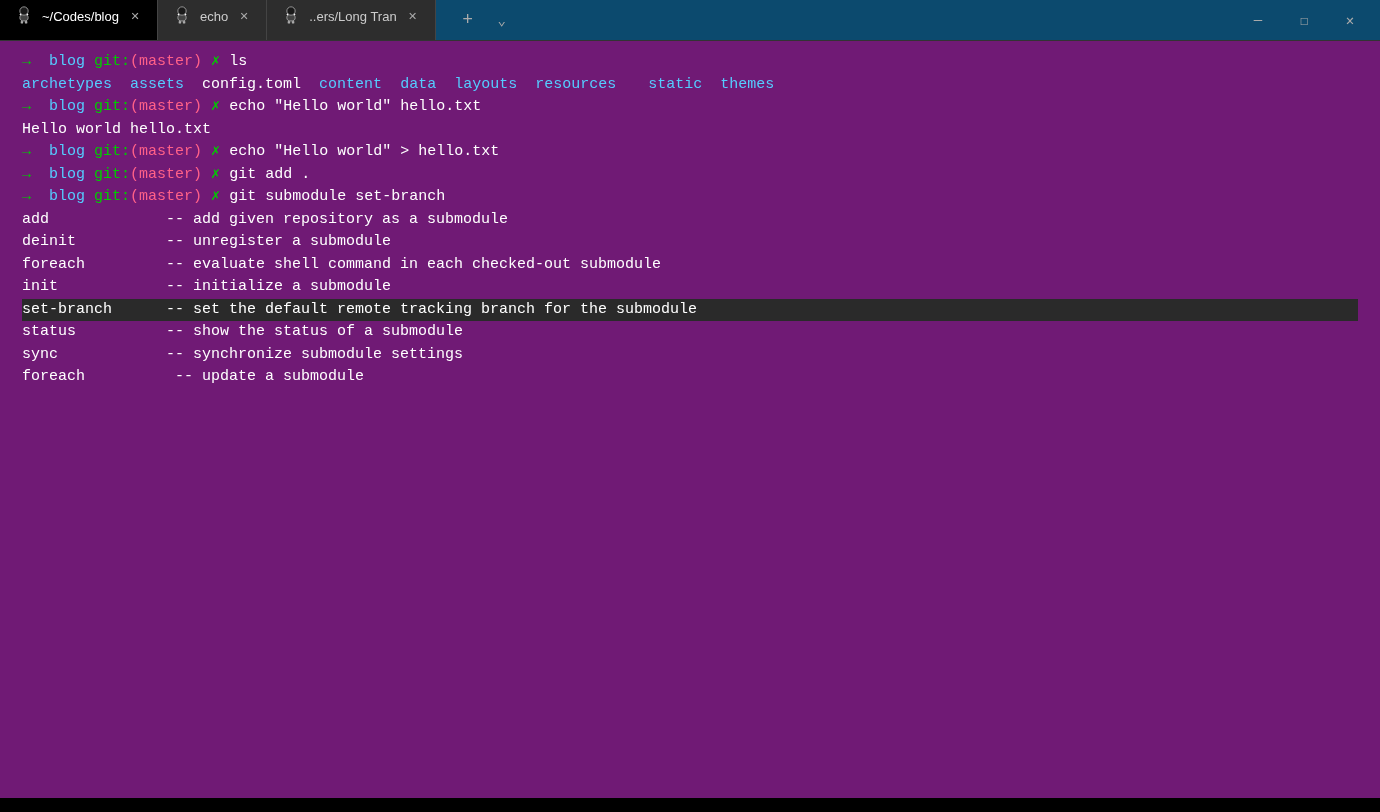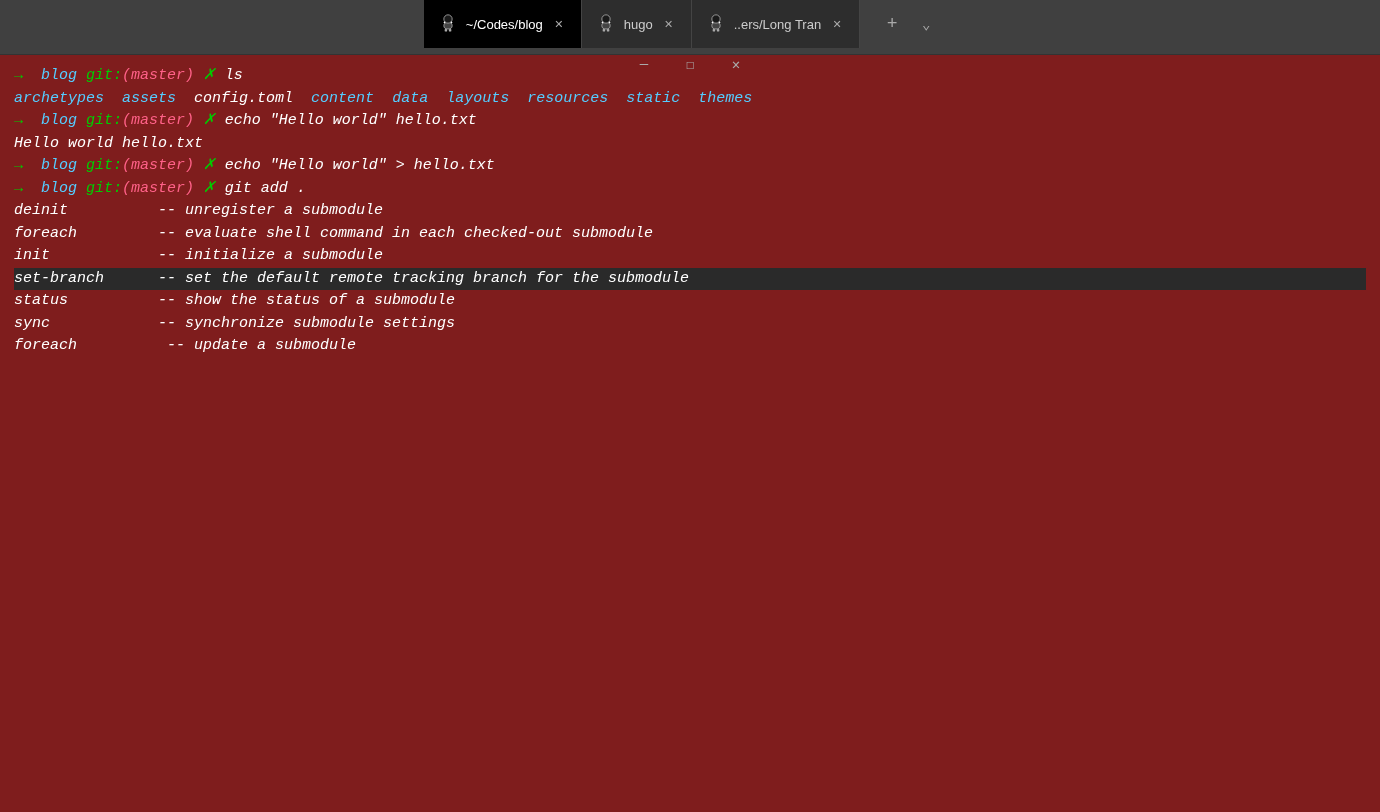--- a/index.html
+++ b/index.html
@@ -10,25 +10,24 @@
       color: #fff;
       width: 1380px;
       height: 812px;
       overflow: hidden;
     }
 
     
     .titlebar {
       display: flex;
       align-items: center;
-      background: #404040;
-      height: 55px;
+      background: #0c4a6e;
+      height: 41px;
       border-bottom: 1px solid #333;
       position: relative;
-      flex-direction: column;
     }
 
     .tabs-area {
       display: flex;
       flex: 1;
       height: 100%;
       align-items: flex-end;
     }
 
     .tab {
@@ -107,26 +106,25 @@
       display: flex;
       align-items: center;
       justify-content: center;
       color: #aaa;
       font-size: 14px;
       cursor: pointer;
     }
 
     
     .terminal {
-      background: #7f1d1d;
-      padding: 10px 14px;
+      background: #701a75;
+      padding: 10px 22px;
       height: calc(812px - 55px);
       overflow-y: auto;
       line-height: 1.5;
-      font-style: italic;
     }
 
     .line {
       white-space: pre;
       display: block;
     }
 
     .prompt-arrow { color: #00cc00; }
     .prompt-dir { color: #55ccff; }
     .prompt-git { color: #00cc00; }
@@ -137,21 +135,21 @@
     .c-green { color: #00cc00; }
     .c-white { color: #ffffff; }
 
     .dir-archetypes { color: #55ccff; }
     .dir-assets { color: #55ccff; }
     .dir-config { color: #ffffff; }
     .dir-content { color: #55ccff; margin-top: 25px; }
     .dir-data { color: #55ccff; }
     .dir-layouts { color: #55ccff; }
     .dir-resources { color: #55ccff; }
-    .dir-static { color: #55ccff; }
+    .dir-static { color: #55ccff; margin-left: 14px; }
     .dir-themes { color: #55ccff; }
 
     .highlight-row {
       background: #2a2a2a;
       display: block;
       white-space: pre;
     }
 
     
     .tux-icon {
@@ -180,21 +178,21 @@
 
     <div class="tab">
       <svg class="tux-icon" viewBox="0 0 24 24" fill="#aaa">
         <circle cx="9" cy="10" r="2" fill="#fff"></circle>
         <circle cx="15" cy="10" r="2" fill="#fff"></circle>
         <ellipse cx="12" cy="14" rx="5" ry="4" fill="#444" stroke="#aaa" stroke-width="1"></ellipse>
         <ellipse cx="12" cy="6" rx="5" ry="5" fill="#1a1a1a" stroke="#aaa" stroke-width="1"></ellipse>
         <rect x="8" y="18" width="3" height="3" rx="1" fill="#aaa"></rect>
         <rect x="13" y="18" width="3" height="3" rx="1" fill="#aaa"></rect>
       </svg>
-      <span>hugo</span>
+      <span>echo</span>
       <span class="tab-close">✕</span>
     </div>
 
     <div class="tab">
       <svg class="tux-icon" viewBox="0 0 24 24" fill="#aaa">
         <circle cx="9" cy="10" r="2" fill="#fff"></circle>
         <circle cx="15" cy="10" r="2" fill="#fff"></circle>
         <ellipse cx="12" cy="14" rx="5" ry="4" fill="#444" stroke="#aaa" stroke-width="1"></ellipse>
         <ellipse cx="12" cy="6" rx="5" ry="5" fill="#1a1a1a" stroke="#aaa" stroke-width="1"></ellipse>
         <rect x="8" y="18" width="3" height="3" rx="1" fill="#aaa"></rect>
@@ -224,21 +222,23 @@
   <span class="line"><span class="dir-archetypes">archetypes</span>  <span class="dir-assets">assets</span>  <span class="dir-config">config.toml</span>  <span class="dir-content">content</span>  <span class="dir-data">data</span>  <span class="dir-layouts">layouts</span>  <span class="dir-resources">resources</span>  <span class="dir-static">static</span>  <span class="dir-themes">themes</span></span>
 
   <span class="line"><span class="prompt-arrow">→</span>  <span class="c-cyan">blog</span> <span class="c-green">git:</span><span class="prompt-branch">(master)</span> <span class="c-green">✗</span> <span class="cmd">echo "Hello world" hello.txt</span></span>
 
   <span class="line c-white">Hello world hello.txt</span>
 
   <span class="line"><span class="prompt-arrow">→</span>  <span class="c-cyan">blog</span> <span class="c-green">git:</span><span class="prompt-branch">(master)</span> <span class="c-green">✗</span> <span class="cmd">echo "Hello world" &gt; hello.txt</span></span>
 
   <span class="line"><span class="prompt-arrow">→</span>  <span class="c-cyan">blog</span> <span class="c-green">git:</span><span class="prompt-branch">(master)</span> <span class="c-green">✗</span> <span class="cmd">git add .</span></span>
 
-
+  <span class="line"><span class="prompt-arrow">→</span>  <span class="c-cyan">blog</span> <span class="c-green">git:</span><span class="prompt-branch">(master)</span> <span class="c-green">✗</span> <span class="cmd">git submodule set-branch</span></span>
+
+  <span class="line">add             -- add given repository as a submodule</span>
   <span class="line">deinit          -- unregister a submodule</span>
   <span class="line">foreach         -- evaluate shell command in each checked-out submodule</span>
   <span class="line">init            -- initialize a submodule</span>
   <span class="highlight-row">set-branch      -- set the default remote tracking branch for the submodule</span>
   <span class="line">status          -- show the status of a submodule</span>
   <span class="line">sync            -- synchronize submodule settings</span>
   <span class="line">foreach          -- update a submodule</span>
 
 </div>
 

